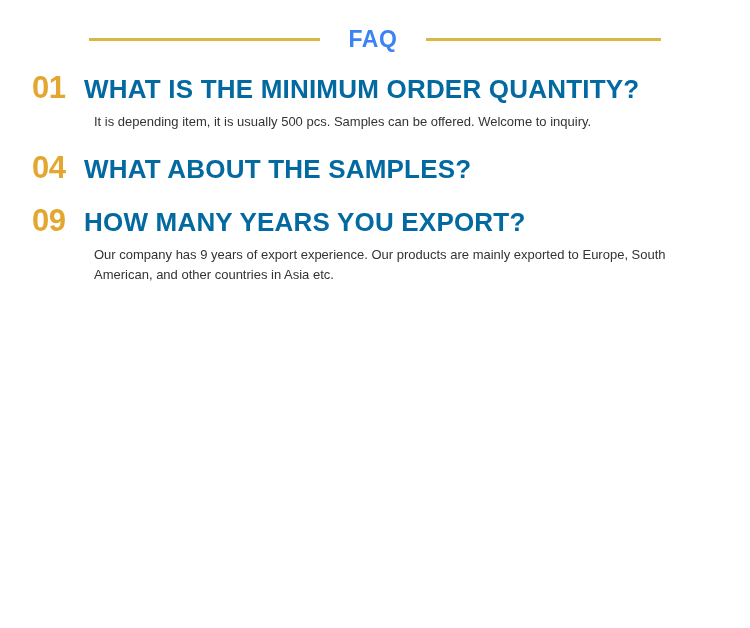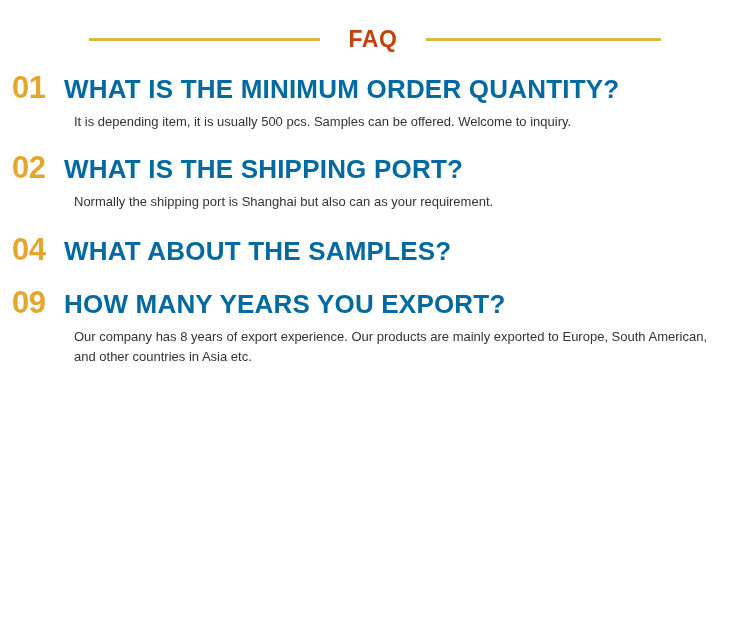--- a/index.html
+++ b/index.html
@@ -37,35 +37,36 @@
     background: #d9b745;
     flex: 0 0 auto;
   }
   .rule-left  { width: 231px; margin-right: 28px; }
   .rule-right { width: 235px; margin-left: 28px; }
 
   .faq-title {
     font-size: 23px;
     font-weight: bold;
     letter-spacing: 0.6px;
-    color: #c2410c;
+    color: #3b82f6;
     white-space: nowrap;
     line-height: 1;
   }
 
   
   .faq-list {
     padding: 16px 0 0 0;
     margin: 0;
     list-style: none;
   }
   .faq-item {
     position: relative;
     padding: 0 24px 0 12px;
     margin-bottom: 18px;
+    margin-left: 20px;
   }
   .faq-item:last-child { margin-bottom: 0; }
 
   .faq-qrow {
     display: flex;
     align-items: baseline;
   }
 
   .faq-num {
     color: #e3a72f;
@@ -117,38 +118,31 @@
   <ul class="faq-list">
 
     <li class="faq-item item-01">
       <div class="faq-qrow">
         <span class="faq-num">01</span>
         <h3 class="faq-question">WHAT IS THE MINIMUM ORDER QUANTITY?</h3>
       </div>
       <p class="faq-answer">It is depending item, it is usually 500 pcs. Samples can be offered. Welcome to inquiry.</p>
     </li>
 
-    <li class="faq-item item-02">
-      <div class="faq-qrow">
-        <span class="faq-num">02</span>
-        <h3 class="faq-question">WHAT IS THE SHIPPING PORT?</h3>
-      </div>
-      <p class="faq-answer">Normally the shipping port is Shanghai but also can as your requirement.</p>
-    </li>
 
 
     <li class="faq-item item-04">
       <div class="faq-qrow">
         <span class="faq-num">04</span>
         <h3 class="faq-question">WHAT ABOUT THE SAMPLES?</h3>
       </div>
     </li>
 
     <li class="faq-item item-05">
       <div class="faq-qrow">
         <span class="faq-num">09</span>
         <h3 class="faq-question">HOW MANY YEARS YOU EXPORT?</h3>
       </div>
-      <p class="faq-answer">Our company has 8 years of export experience. Our products are mainly exported to Europe, South American, and other countries in Asia etc.</p>
+      <p class="faq-answer">Our company has 9 years of export experience. Our products are mainly exported to Europe, South American, and other countries in Asia etc.</p>
     </li>
 
   </ul>
 </div>
 
 </body></html>

